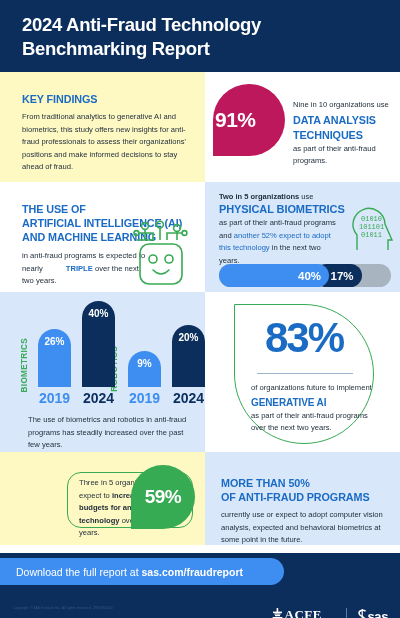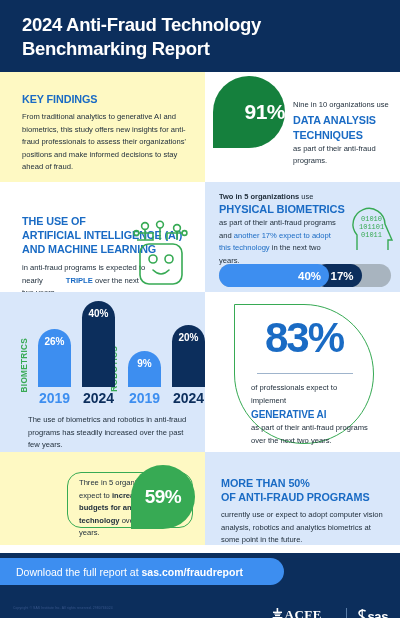--- a/index.html
+++ b/index.html
@@ -59,36 +59,36 @@
   .blue-b { color: #1a6bc4; font-weight: bold; margin-left: 21px; }
 
   
   .c1 { padding: 20px 18px 0 22px; }
   .c1 .hdg { margin-bottom: 5px; }
 
   
   .c2 { padding: 0; }
   .teardrop-fill {
     position: absolute;
-    left: 8px; top: 4px;
+    left: 8px; top: 12px;
     width: 72px; height: 72px;
-    background: #15803d;
+    background: #be185d;
     border-radius: 50% 50% 50% 0;
-    display: flex; align-items: center; justify-content: flex-end;
+    display: flex; align-items: center; justify-content: flex-start;
   }
   .teardrop-fill span {
     color: #ffffff; font-weight: bold; font-size: 21px;
     letter-spacing: -0.5px; margin-left: 2px;
   }
   .c2 .txt { position: absolute; left: 88px; top: 27px; width: 100px; }
   .c2 .hdg { margin: 1px 0; }
 
   
   .c3 { padding: 20px 10px 0 22px; }
-  .c3 .hdg { margin-bottom: 6px; margin-top: 12px; }
+  .c3 .hdg { margin-bottom: 6px; }
   .robot { position: absolute; right: 14px; bottom: 4px; }
 
   
   .c4 { padding: 10px 8px 0 14px; }
   .c4 .kicker { font-size: 7.5px; color: #22303d; font-weight: bold; }
   .c4 .kicker em { font-style: normal; font-weight: normal; }
   .c4 .hdg { margin: 1px 0 1px 0; }
   .head-icon { position: absolute; right: 6px; top: 18px; }
   .bar-wrap {
     position: absolute; left: 14px; bottom: 5px;
@@ -258,21 +258,21 @@
         <path d="M24 50 q8 8 16 0" stroke-linecap="round"></path>
       </svg>
     </div>
 
     <div class="cell bg-md c4">
       <div class="kicker">
         <span>Two in 5 organizations</span><em> use</em>
       </div>
       <div class="hdg sm" style="font-size:11px">PHYSICAL BIOMETRICS</div>
       <div class="body" style="width:124px">
-        <span>as part of their anti-fraud programs and </span><span class="blue">another 17% expect to adopt this technology</span><span> in the next two years.</span>
+        <span>as part of their anti-fraud programs and </span><span class="blue">another 52% expect to adopt this technology</span><span> in the next two years.</span>
       </div>
       <svg class="head-icon" width="46" height="52" viewBox="0 0 46 52" fill="none" stroke="#37aa54" stroke-width="1.4">
         <path d="M40 50 V40 h4 l-7-16 a16 16 0 1 0 -28 11 v15"></path>
         <text x="13" y="21" font-family="Liberation Mono, monospace" font-size="7" fill="#37aa54" stroke="none">01010</text>
         <text x="11" y="29" font-family="Liberation Mono, monospace" font-size="7" fill="#37aa54" stroke="none">101101</text>
         <text x="13" y="37" font-family="Liberation Mono, monospace" font-size="7" fill="#37aa54" stroke="none">01011</text>
       </svg>
       <div class="bar-wrap">
         <div class="seg seg-a">
           <span>40%</span>
@@ -320,21 +320,21 @@
         </div>
       </div>
       <div class="body caption">The use of biometrics and robotics in anti-fraud programs has steadily increased over the past few years.</div>
     </div>
 
     <div class="cell bg-wh c6">
       <div class="teardrop-out"></div>
       <div class="big83">83%</div>
       <div class="rule83"></div>
       <div class="txt">
-        <div class="body">of professionals expect to implement</div>
+        <div class="body">of organizations future to implement</div>
         <div class="hdg sm">GENERATIVE AI</div>
         <div class="body">as part of their anti-fraud programs over the next two years.</div>
       </div>
     </div>
 
     <div class="cell bg-lt c7">
       <div class="box59">
         <div class="body">
           <span>Three in 5 organizations expect to </span><b>increase their budgets for anti-fraud technology</b><span> over the next two years.</span>
         </div>
@@ -342,21 +342,21 @@
       <div class="circ59">
         <span>59%</span>
       </div>
     </div>
 
     <div class="cell bg-md c8">
       <div class="hdg">
         <span>MORE THAN 50%</span><br>
         <span>OF ANTI-FRAUD PROGRAMS</span>
       </div>
-      <div class="body">currently use or expect to adopt computer vision analysis, robotics and analytics biometrics at some point in the future.</div>
+      <div class="body">currently use or expect to adopt computer vision analysis, expected and behavioral biometrics at some point in the future.</div>
     </div>
 
   </div>
 
   <div class="footer">
     <div class="cta">
       <div class="t">
         <span>Download the full report at </span><b>sas.com/fraudreport</b>
       </div>
     </div>

